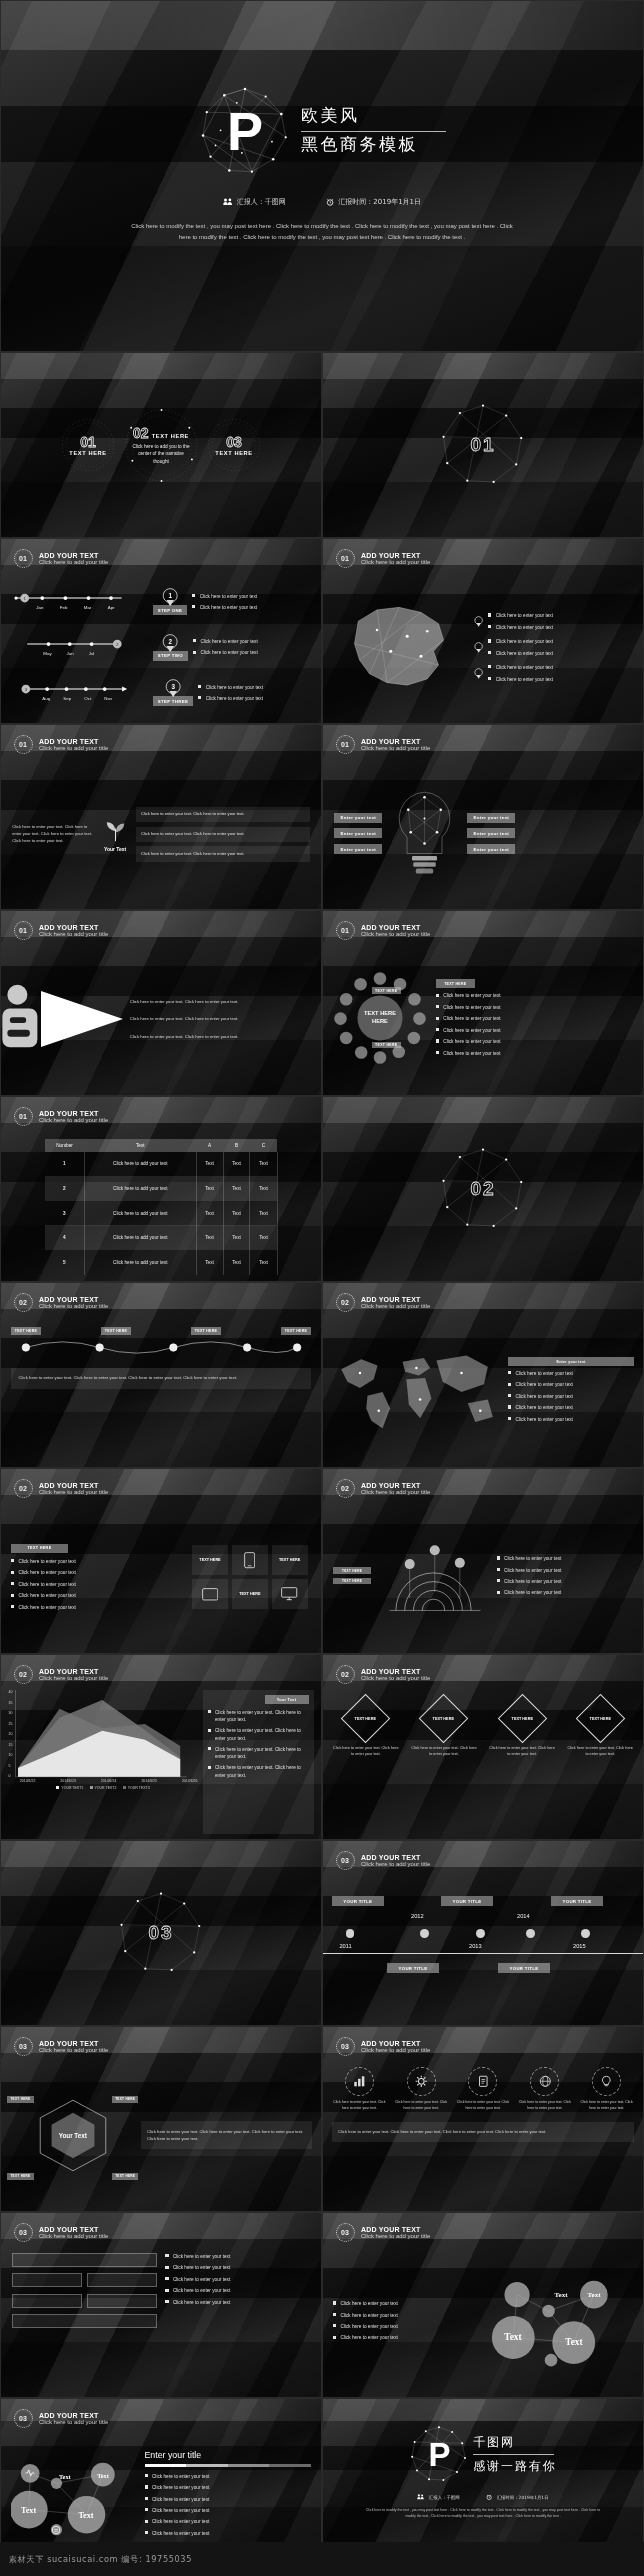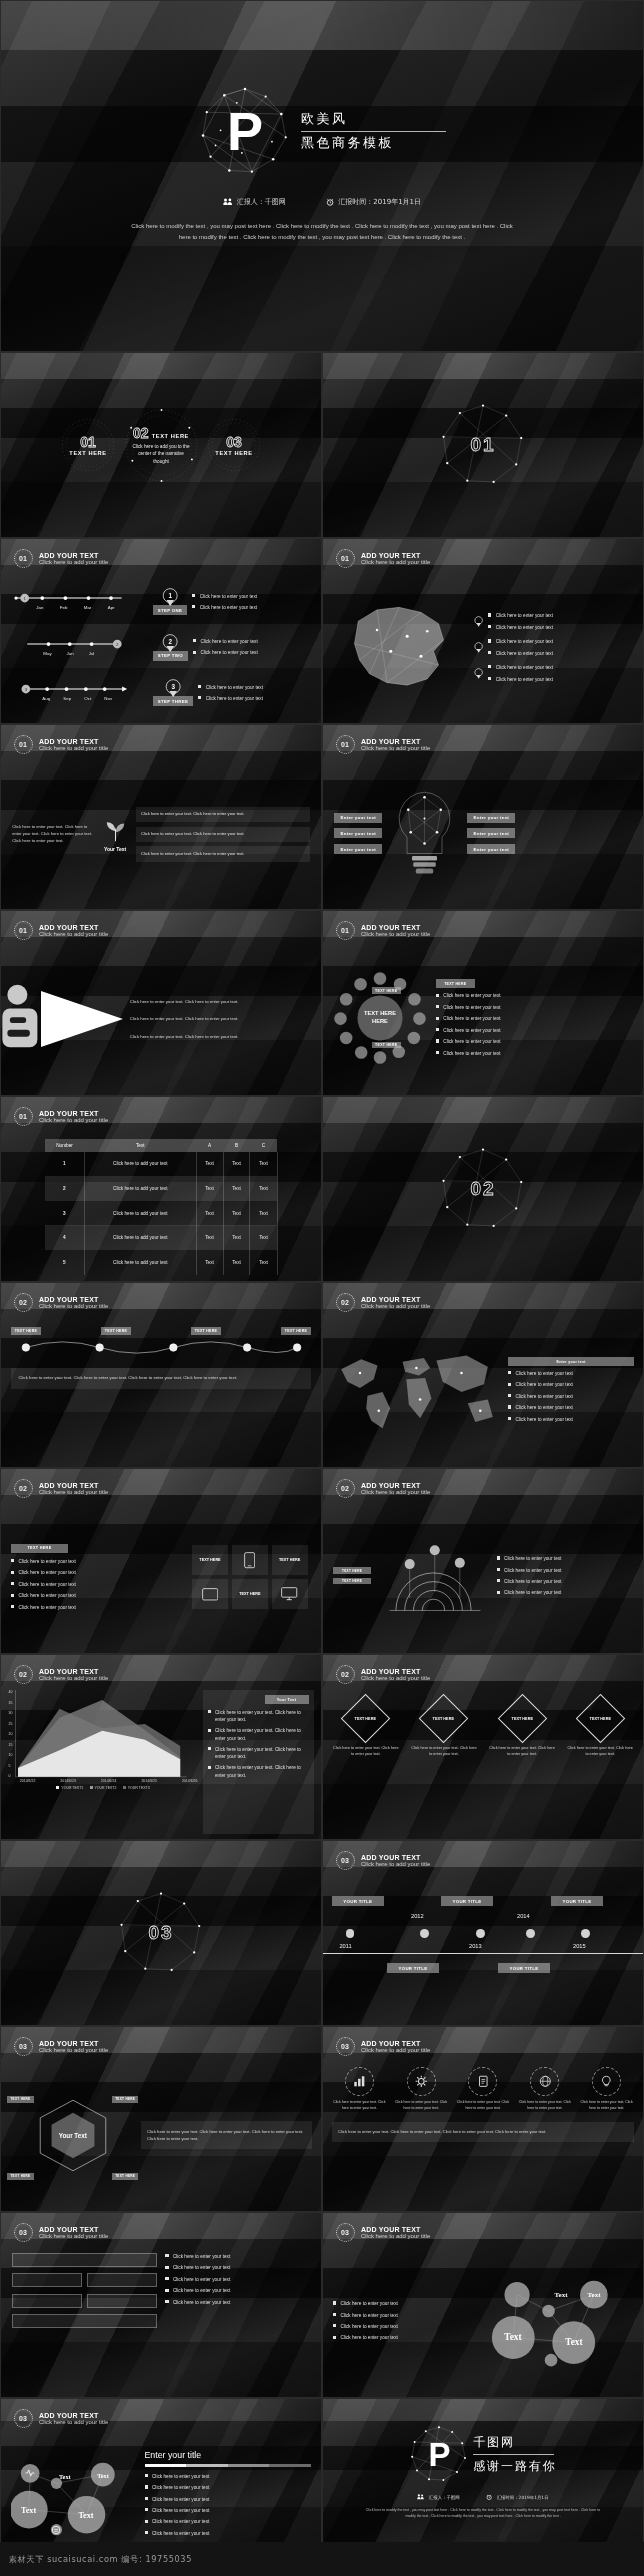--- a/index.html
+++ b/index.html
@@ -46,22 +46,22 @@
   
   .hero{ position:absolute; inset:0; display:flex; flex-direction:column;
          align-items:center; justify-content:center; }
   .hero-row{ display:flex; align-items:center; gap:6.3px; margin-top:-25px; }
   .ring{ width:94px; height:94px; position:relative; display:flex;
          align-items:center; justify-content:center; }
   .ring svg{ position:absolute; inset:0; }
   .ring .P{ font-size:54px; font-weight:bold; color:#fff; line-height:1;
             font-family:"Liberation Sans",sans-serif; }
   .hero-txt{ margin-left:2.5px; }
-  .hero-txt .l1,.hero-txt .l2{ font-size:13px; color:#fff; letter-spacing:2.5px;
-         font-family:Liberation Serif, serif; font-weight:500; line-height:1.25;}
+  .hero-txt .l1,.hero-txt .l2{ font-size:17px; color:#fff; letter-spacing:2.5px;
+         font-family:Liberation Mono, monospace; font-weight:500; line-height:1.25;}
   .hero-rule{ height:0.6px; background:rgba(255,255,255,.7); margin:3.8px 0; width:145px;}
   .meta{ display:flex; gap:40px; margin-top:19px; font-size:7px; color:#ddd;
          font-family:"DejaVu Sans",sans-serif;}
   .meta div{ display:flex; align-items:center; gap:4.4px; }
   .desc{ margin-top:14px; width:390px; text-align:center; font-size:6px;
          line-height:1.85; color:#cfcfcf; }
 
   
   .bullets{ display:flex; flex-direction:column; gap:4.4px; }
   .bullet{ display:flex; align-items:flex-start; gap:4.4px; font-size:4.7px; color:#e0e0e0; line-height:1.5;}

